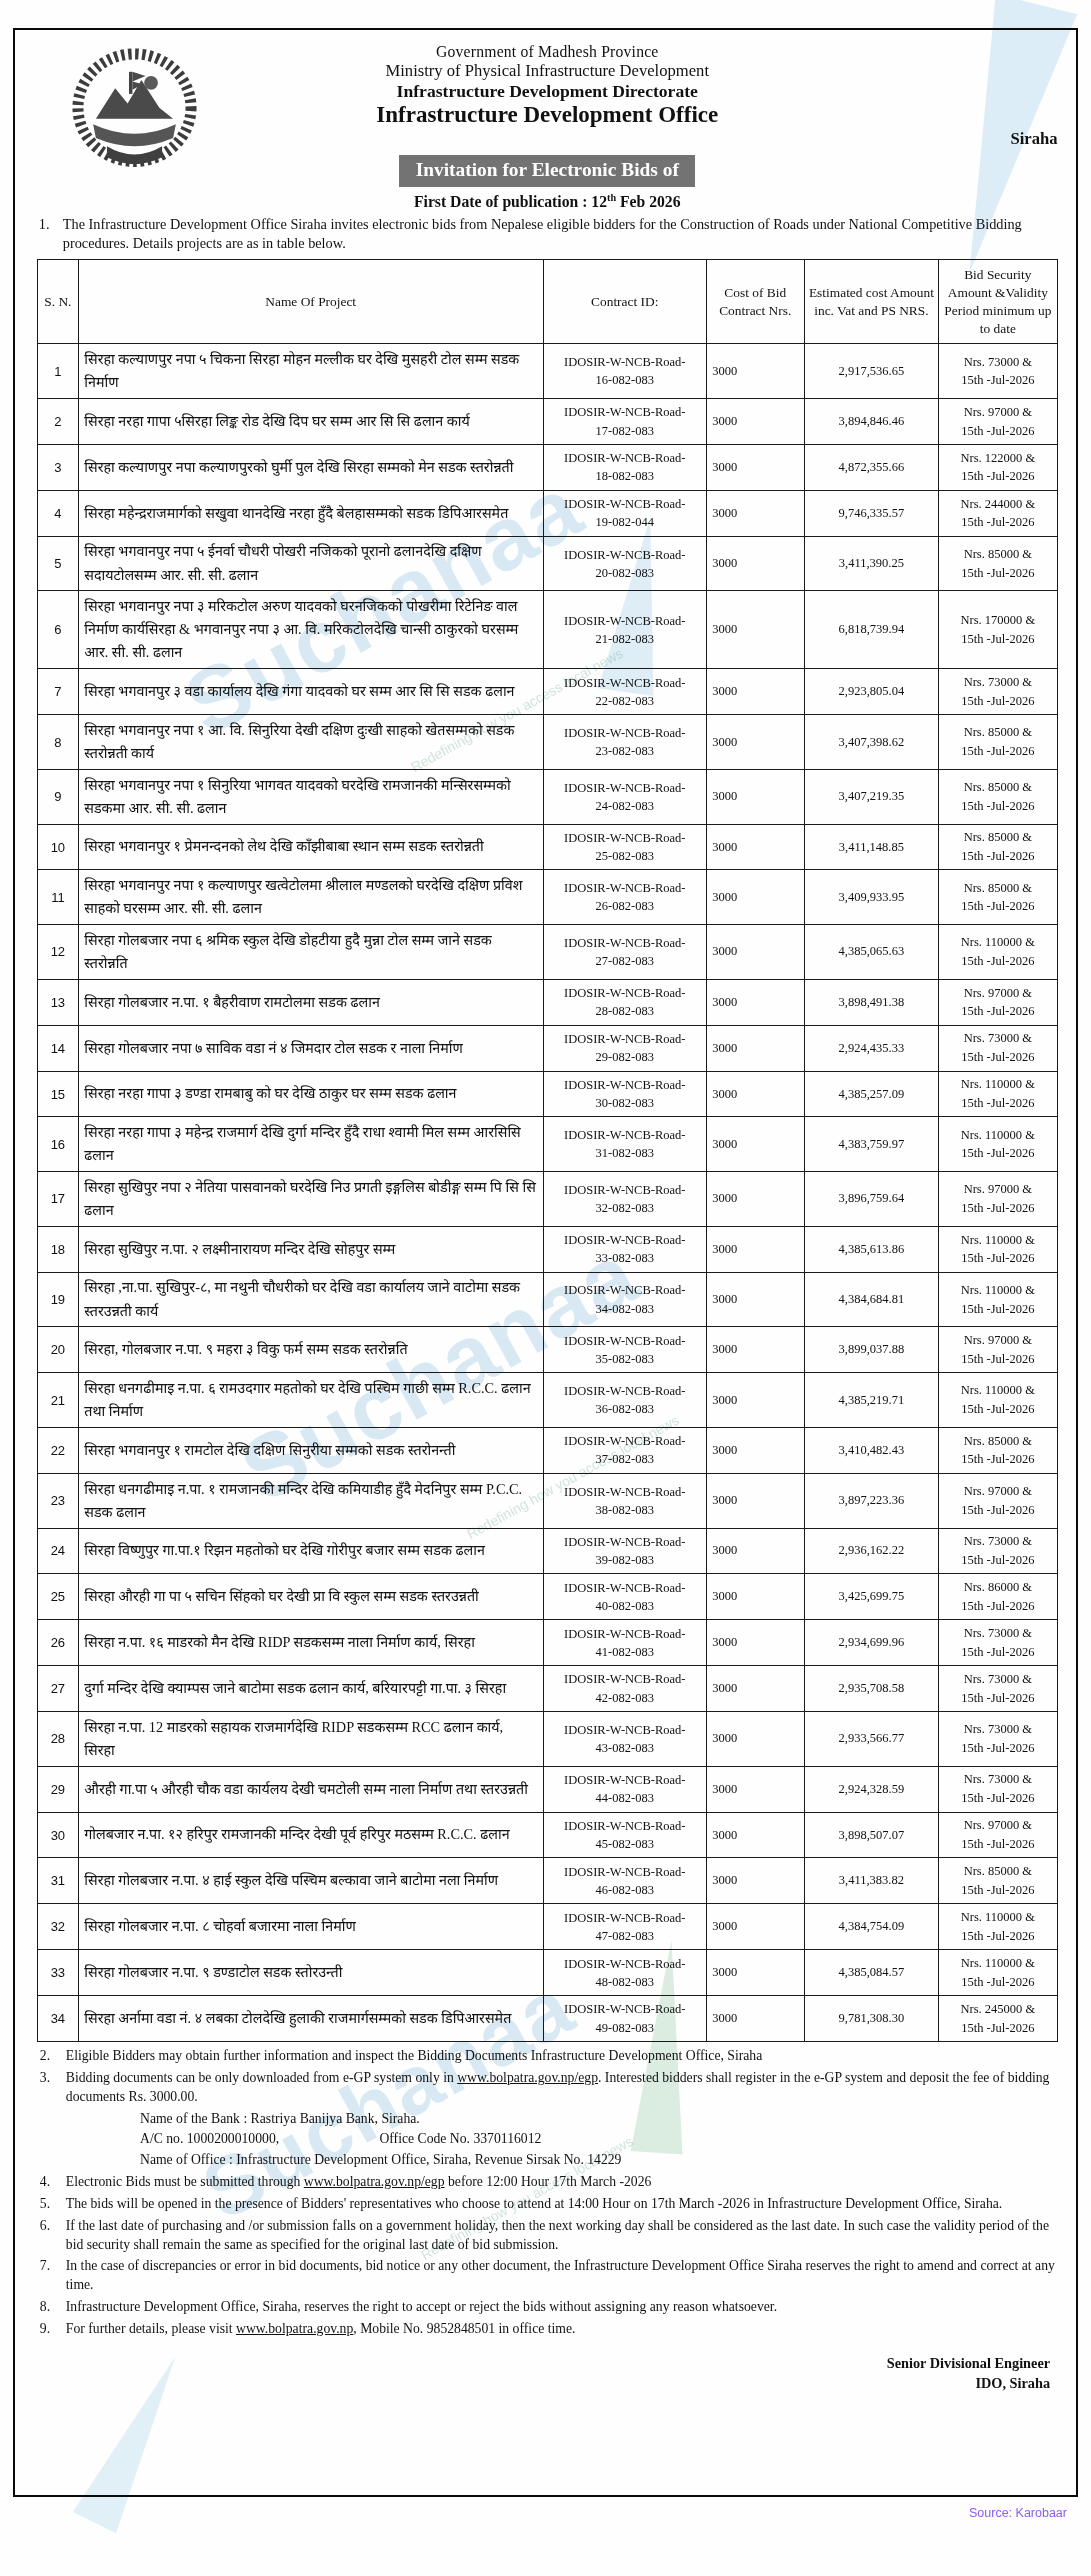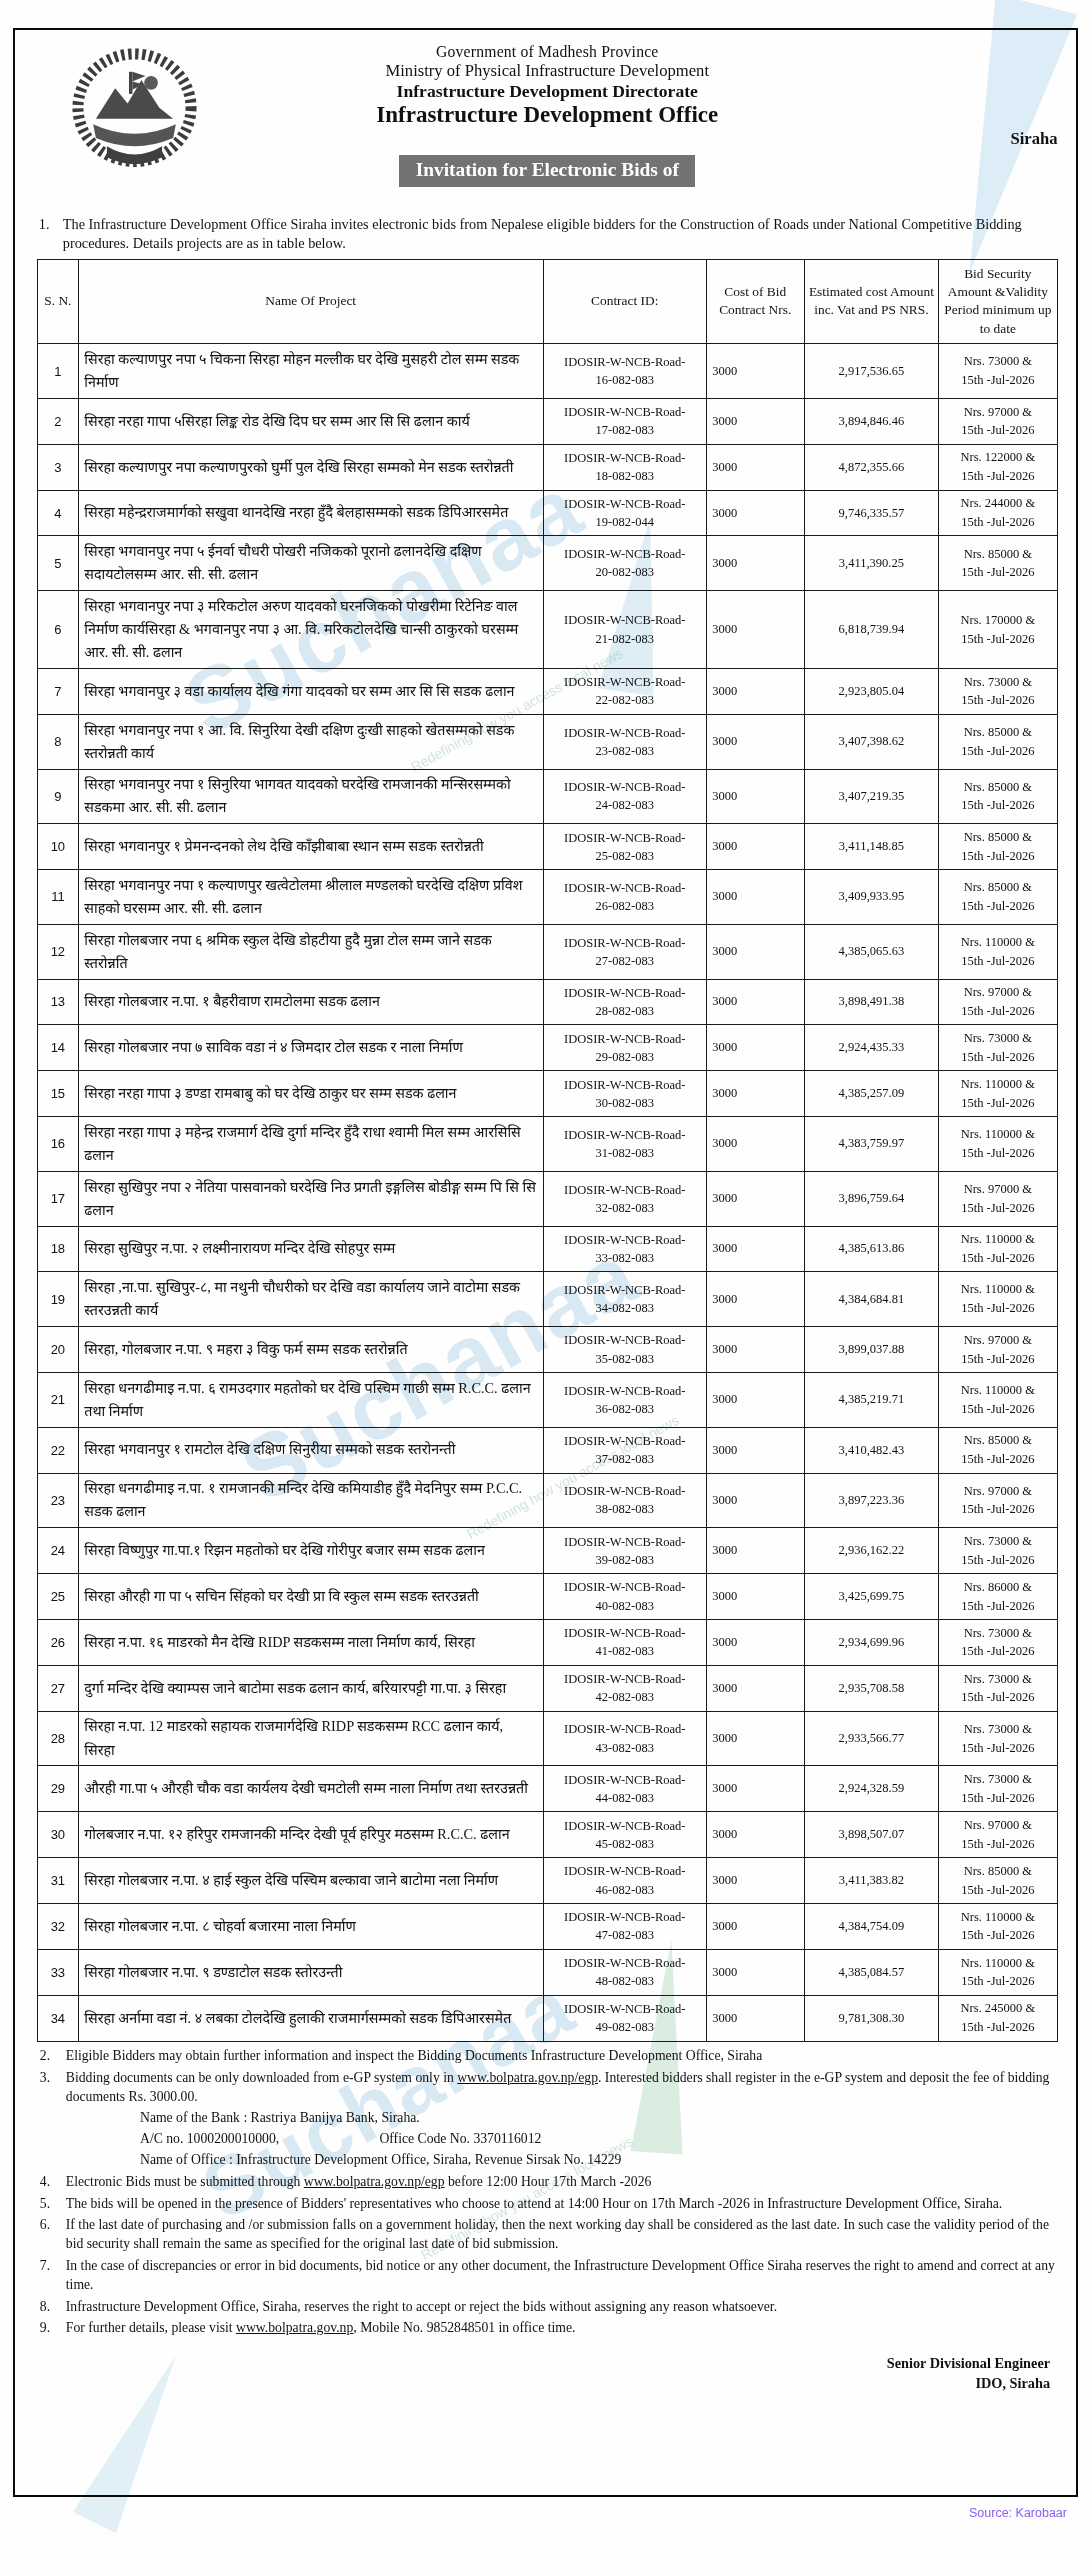--- a/index.html
+++ b/index.html
@@ -143,20 +143,21 @@
         </svg>
       </div>
       <div class="h-line1">Government of  Madhesh Province</div>
       <div class="h-line2">Ministry of Physical Infrastructure Development</div>
       <div class="h-line3">Infrastructure Development  Directorate</div>
       <div class="h-line4">Infrastructure Development Office</div>
       <div class="h-line5">Siraha</div>
       <div>
         <span class="banner">Invitation for Electronic Bids of</span>
       </div>
+      <div class="pubdate"><span>First Date of publication : 12</span><sup>th</sup><span> Feb 2026</span></div>
     </div>
 
     <div class="intro">
       <span class="num">1.</span>
       <span class="itext">The Infrastructure Development Office Siraha  invites electronic bids from Nepalese eligible   bidders for the Construction of Roads under National Competitive Bidding procedures. Details projects   are as in table below.</span>
     </div>
 
     <table class="bids">
       <colgroup>
         <col class="c-sn">

